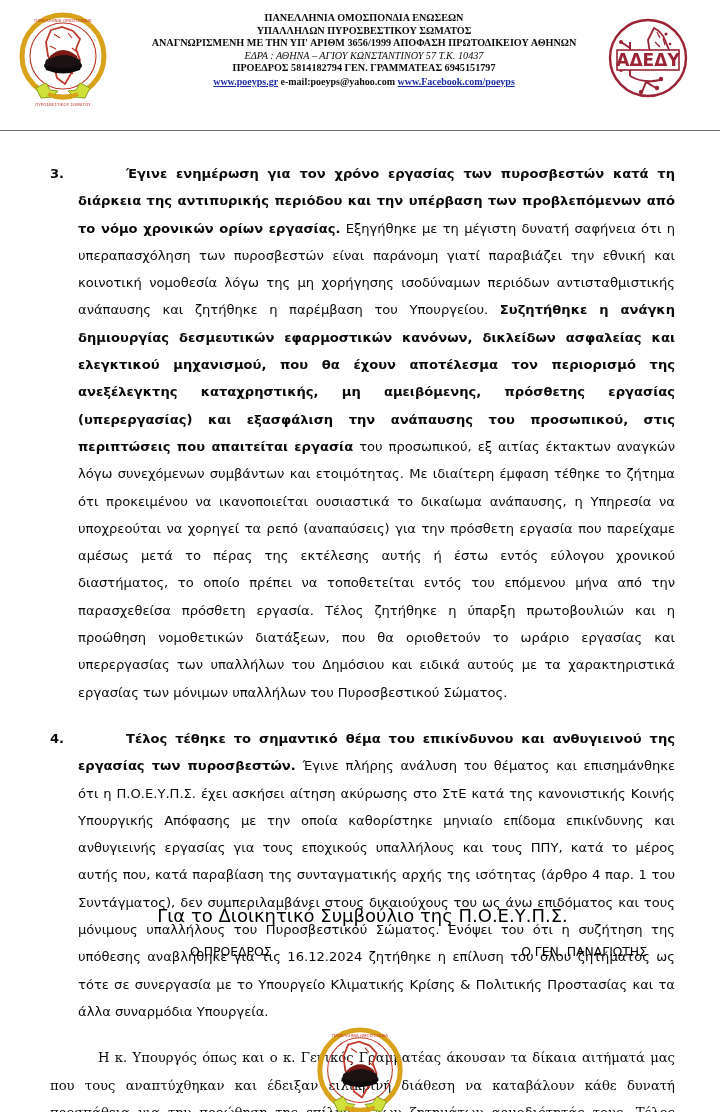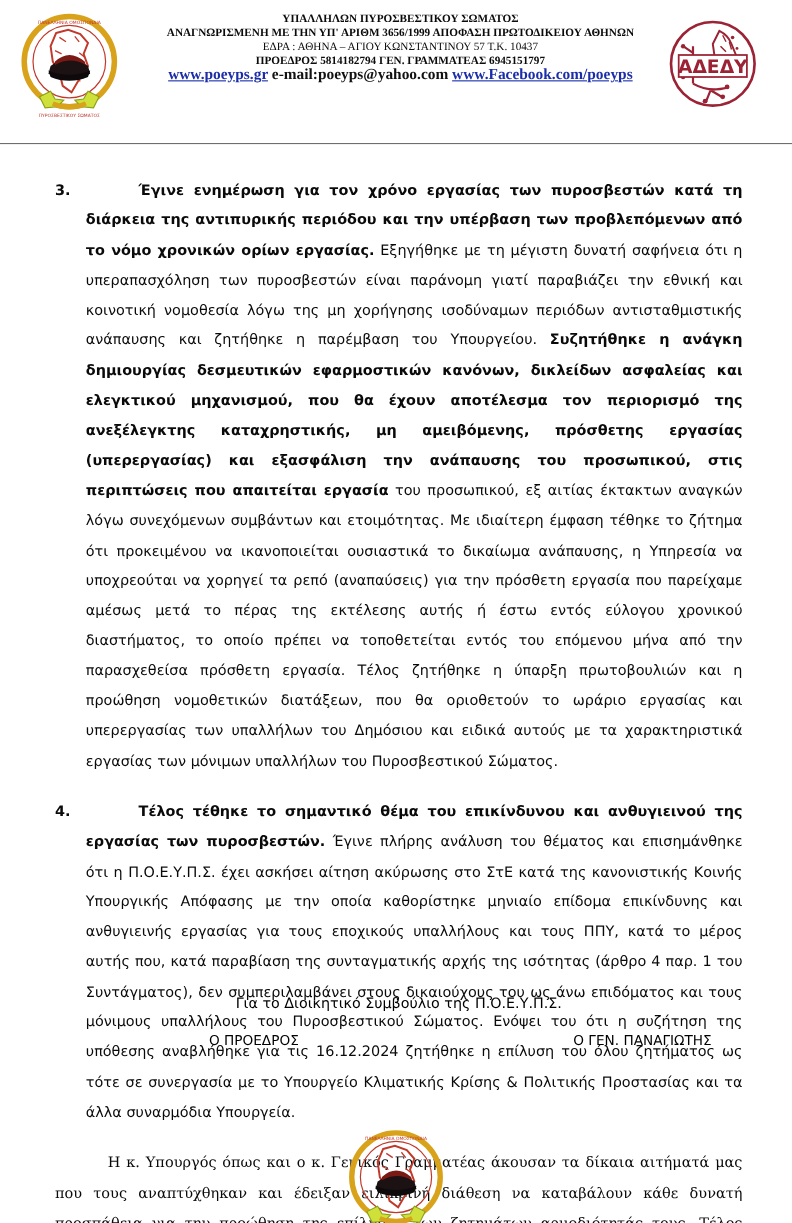--- a/index.html
+++ b/index.html
@@ -50,25 +50,26 @@
   }
   .header-text .ln {
     display: block;
     white-space: nowrap;
   }
   .header-text .b {
     font-weight: bold;
   }
   .header-text .reg {
     font-weight: normal;
+    font-style: italic;
   }
   .linkline {
     display: block;
     margin-top: 1px;
-    font-size: 14px;
+    font-size: 10px;
     font-weight: bold;
   }
   .linkline a {
     color: #1b2ea8;
     text-decoration: underline;
   }
   .linkline .mail {
     color: #111111;
     text-decoration: none;
     font-weight: bold;
@@ -130,21 +131,21 @@
   
   .sign-block {
     position: absolute;
     left: 50px;
     top: 905px;
     width: 625px;
     font-family: "DejaVu Sans", sans-serif;
   }
   .sign-for {
     text-align: center;
-    font-size: 13px;
+    font-size: 18px;
     margin-bottom: 18px;
   }
   .sign-titles, .sign-names {
     display: flex;
     justify-content: space-between;
     padding: 0 28px 0 130px;
     font-size: 12.4px;
   }
   .sign-titles {
     margin-bottom: 48px;
@@ -186,20 +187,21 @@
       <path d="M34 56 q19 8 38 0 l-2 6 q-17 7 -34 0 Z" fill="#0e0a0b"></path>
       <path d="M26 80 l10 -5 l4 7 l8 1 l-6 6 l-11 1 Z" fill="#cfe03a" stroke="#8aa016" stroke-width="1"></path>
       <path d="M80 80 l-10 -5 l-4 7 l-8 1 l6 6 l11 1 Z" fill="#cfe03a" stroke="#8aa016" stroke-width="1"></path>
       <path d="M38 86 q15 7 30 0" fill="none" stroke="#d9a21b" stroke-width="4"></path>
       <text x="53" y="14" font-size="4.1" fill="#c0392b" text-anchor="middle" font-family="DejaVu Sans, sans-serif">ΠΑΝΕΛΛΗΝΙΑ ΟΜΟΣΠΟΝΔΙΑ</text>
       <text x="53" y="98" font-size="4.1" fill="#c0392b" text-anchor="middle" font-family="DejaVu Sans, sans-serif">ΠΥΡΟΣΒΕΣΤΙΚΟΥ ΣΩΜΑΤΟΣ</text>
     </svg>
   </div>
 
   <div class="header-text">
+    <span class="ln b">ΠΑΝΕΛΛΗΝΙΑ ΟΜΟΣΠΟΝΔΙΑ ΕΝΩΣΕΩΝ</span>
     <span class="ln b">ΥΠΑΛΛΗΛΩΝ ΠΥΡΟΣΒΕΣΤΙΚΟΥ ΣΩΜΑΤΟΣ</span>
     <span class="ln b">ΑΝΑΓΝΩΡΙΣΜΕΝΗ ΜΕ ΤΗΝ ΥΠ' ΑΡΙΘΜ 3656/1999 ΑΠΟΦΑΣΗ ΠΡΩΤΟΔΙΚΕΙΟΥ ΑΘΗΝΩΝ</span>
     <span class="ln reg">ΕΔΡΑ : ΑΘΗΝΑ – ΑΓΙΟΥ ΚΩΝΣΤΑΝΤΙΝΟΥ 57 Τ.Κ. 10437</span>
     <span class="ln b">ΠΡΟΕΔΡΟΣ 5814182794   ΓΕΝ. ΓΡΑΜΜΑΤΕΑΣ 6945151797</span>
     <span class="linkline">
       <a href="#">www.poeyps.gr</a>
       <span class="mail">e-mail:poeyps@yahoo.com</span>
       <a href="#">www.Facebook.com/poeyps</a>
     </span>
   </div>

